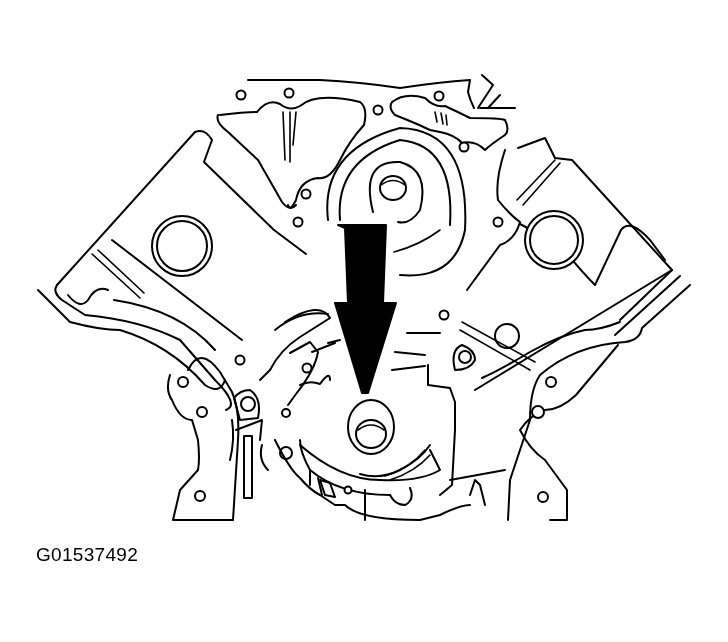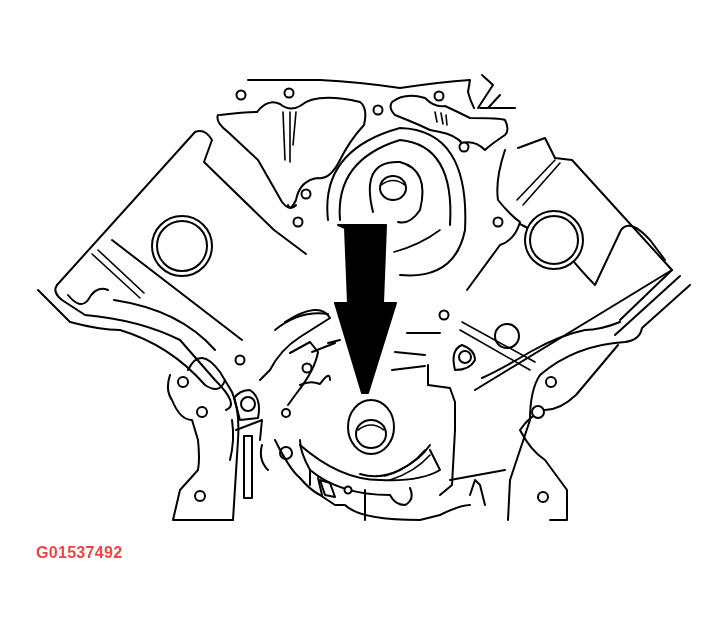--- a/index.html
+++ b/index.html
@@ -1,21 +1,21 @@
 <!DOCTYPE html>
 <html><head>
   <meta charset="utf-8">
   <style>
     html, body { margin: 0; padding: 0; background: #ffffff; }
     body { width: 728px; height: 642px; position: relative; overflow: hidden; font-family: "Liberation Sans", sans-serif; }
     #drawing { position: absolute; left: 0; top: 0; width: 728px; height: 642px; }
     #drawing .ln { fill: none; stroke: #000; stroke-width: 2; stroke-linecap: round; stroke-linejoin: round; }
     #drawing .thin { fill: none; stroke: #000; stroke-width: 1.6; stroke-linecap: round; }
     #drawing .hole { fill: #fff; stroke: #000; stroke-width: 2; }
-    .figure-id { position: absolute; left: 36px; top: 544px; font-size: 16px; font-weight: bold; color: #ef4444; letter-spacing: 0.3px; }
+    .figure-id { position: absolute; left: 36px; top: 544px; font-size: 19px; font-weight: normal; color: #000000; letter-spacing: 0.3px; }
   </style>
 </head>
 <body>
 
 <svg id="drawing" viewBox="0 0 728 642" xmlns="http://www.w3.org/2000/svg">
 
   <g>
     <path class="ln" d="M248,80 L320,80 Q360,82 400,88 Q440,82 470,80 L468,92 Q470,100 474,108"></path>
     <path class="ln" d="M257,112 Q268,98 280,104 Q290,112 300,106 Q316,92 360,102 Q368,108 364,125 Q350,140 340,160 Q330,180 318,178 Q300,180 296,200 Q290,212 288,205"></path>
     <path class="ln" d="M220,115 Q245,112 257,112"></path>

